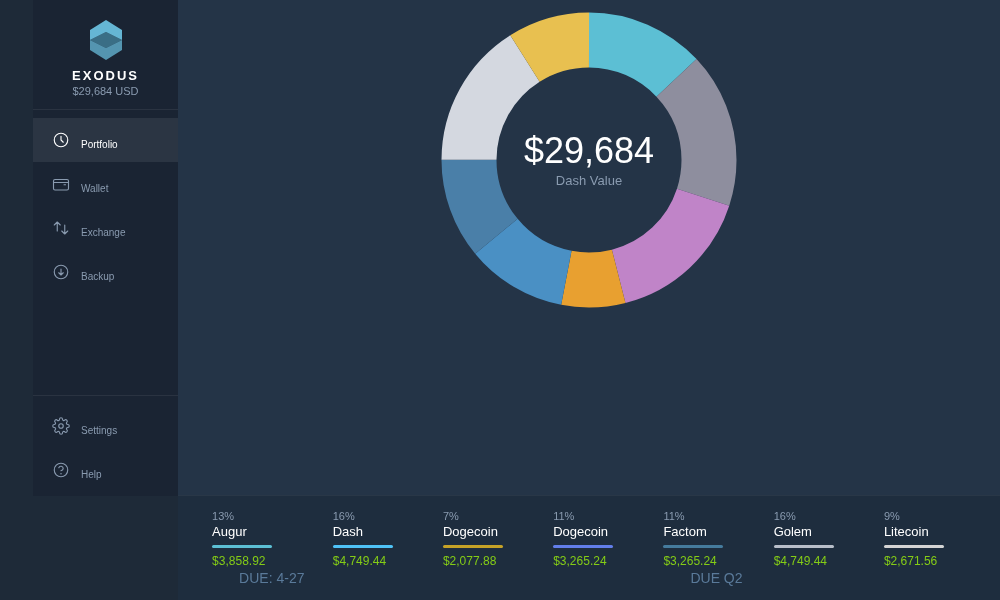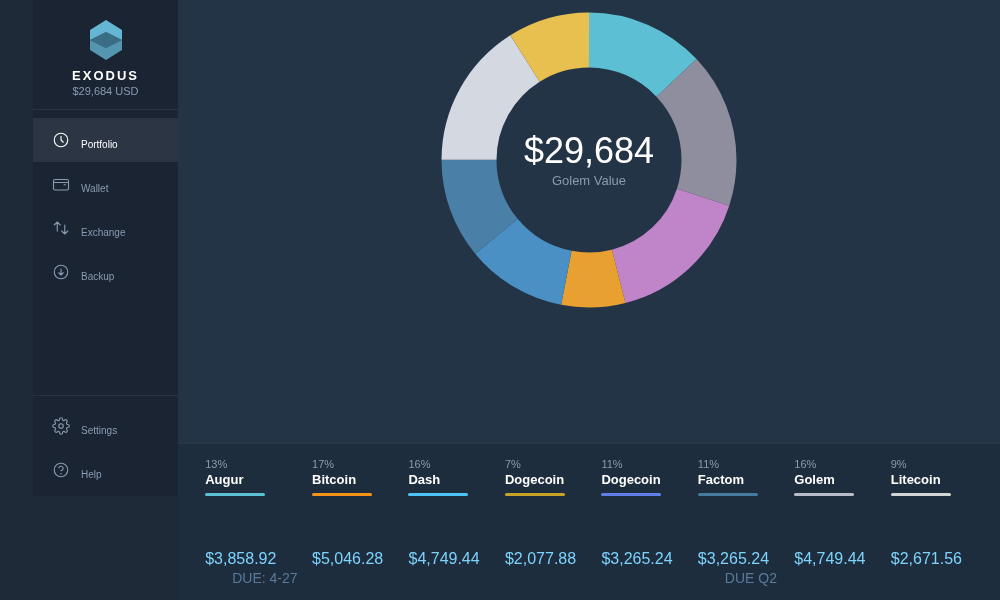--- a/index.html
+++ b/index.html
@@ -156,36 +156,35 @@
     }
 
     .coin-percent {
       font-size: 11px;
       color: #8a9bb0;
       margin-bottom: 2px;
     }
 
     .coin-name {
       font-size: 13px;
-      font-weight: 700;
+      font-weight: 400;
       color: #fff;
       margin-bottom: 6px;
     }
 
     .coin-bar-line {
       width: 60px;
       height: 3px;
       border-radius: 2px;
       margin-bottom: 6px;
     }
 
     .coin-value {
-      font-size: 16px;
-      color: #7dd3fc;
-      margin-top: 48px;
+      font-size: 12px;
+      color: #84cc16;
     }
 
     .coin-due {
       font-size: 14px;
       color: #5a7a9a;
       margin-top: 2px;
       margin-left: 27px;
     }
 
     
@@ -297,41 +296,35 @@
         <circle cx="160" cy="160" r="120" fill="none" stroke="#4a90c4" stroke-width="55" stroke-dasharray="82.94 671.04" stroke-dashoffset="-399.62"></circle>
 
         <circle cx="160" cy="160" r="120" fill="none" stroke="#4a7fa8" stroke-width="55" stroke-dasharray="82.94 671.04" stroke-dashoffset="-482.56"></circle>
 
         <circle cx="160" cy="160" r="120" fill="none" stroke="#d4d8e0" stroke-width="55" stroke-dasharray="120.64 633.34" stroke-dashoffset="-565.5"></circle>
 
         <circle cx="160" cy="160" r="120" fill="none" stroke="#e8c050" stroke-width="55" stroke-dasharray="67.86 686.12" stroke-dashoffset="-686.14"></circle>
       </svg>
       <div class="donut-center">
         <div class="donut-value">$29,684</div>
-        <div class="donut-label">Golem Value</div>
+        <div class="donut-label">Dash Value</div>
       </div>
     </div>
   </div>
 
   <div class="coins-bar">
 
     <div class="coin-item">
       <div class="coin-percent">13%</div>
       <div class="coin-name">Augur</div>
       <div class="coin-bar-line" style="background:#5cbfd4;"></div>
       <div class="coin-value">$3,858.92</div>
       <div class="coin-due">DUE: 4-27</div>
     </div>
 
-    <div class="coin-item">
-      <div class="coin-percent">17%</div>
-      <div class="coin-name">Bitcoin</div>
-      <div class="coin-bar-line" style="background:#f7931a;"></div>
-      <div class="coin-value">$5,046.28</div>
-    </div>
 
     <div class="coin-item">
       <div class="coin-percent">16%</div>
       <div class="coin-name">Dash</div>
       <div class="coin-bar-line" style="background:#4fc3f7;"></div>
       <div class="coin-value">$4,749.44</div>
     </div>
 
     <div class="coin-item">
       <div class="coin-percent">7%</div>

